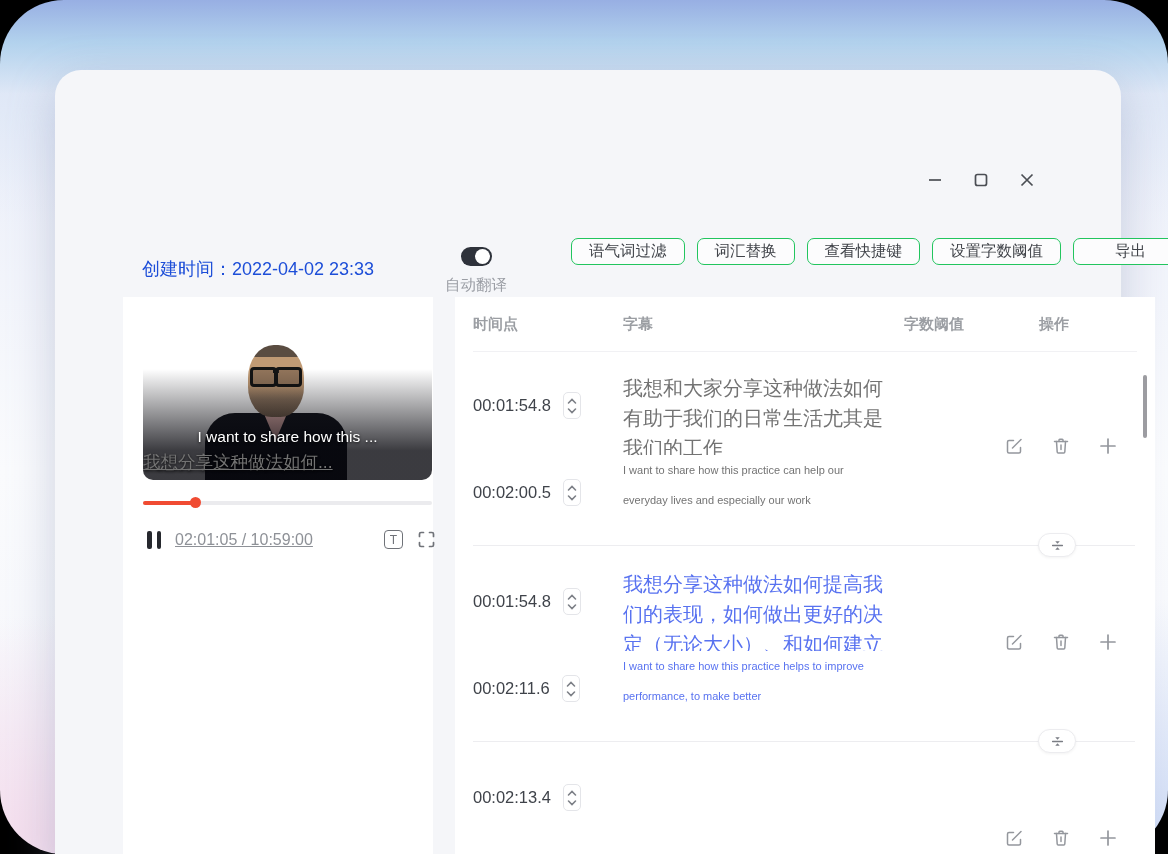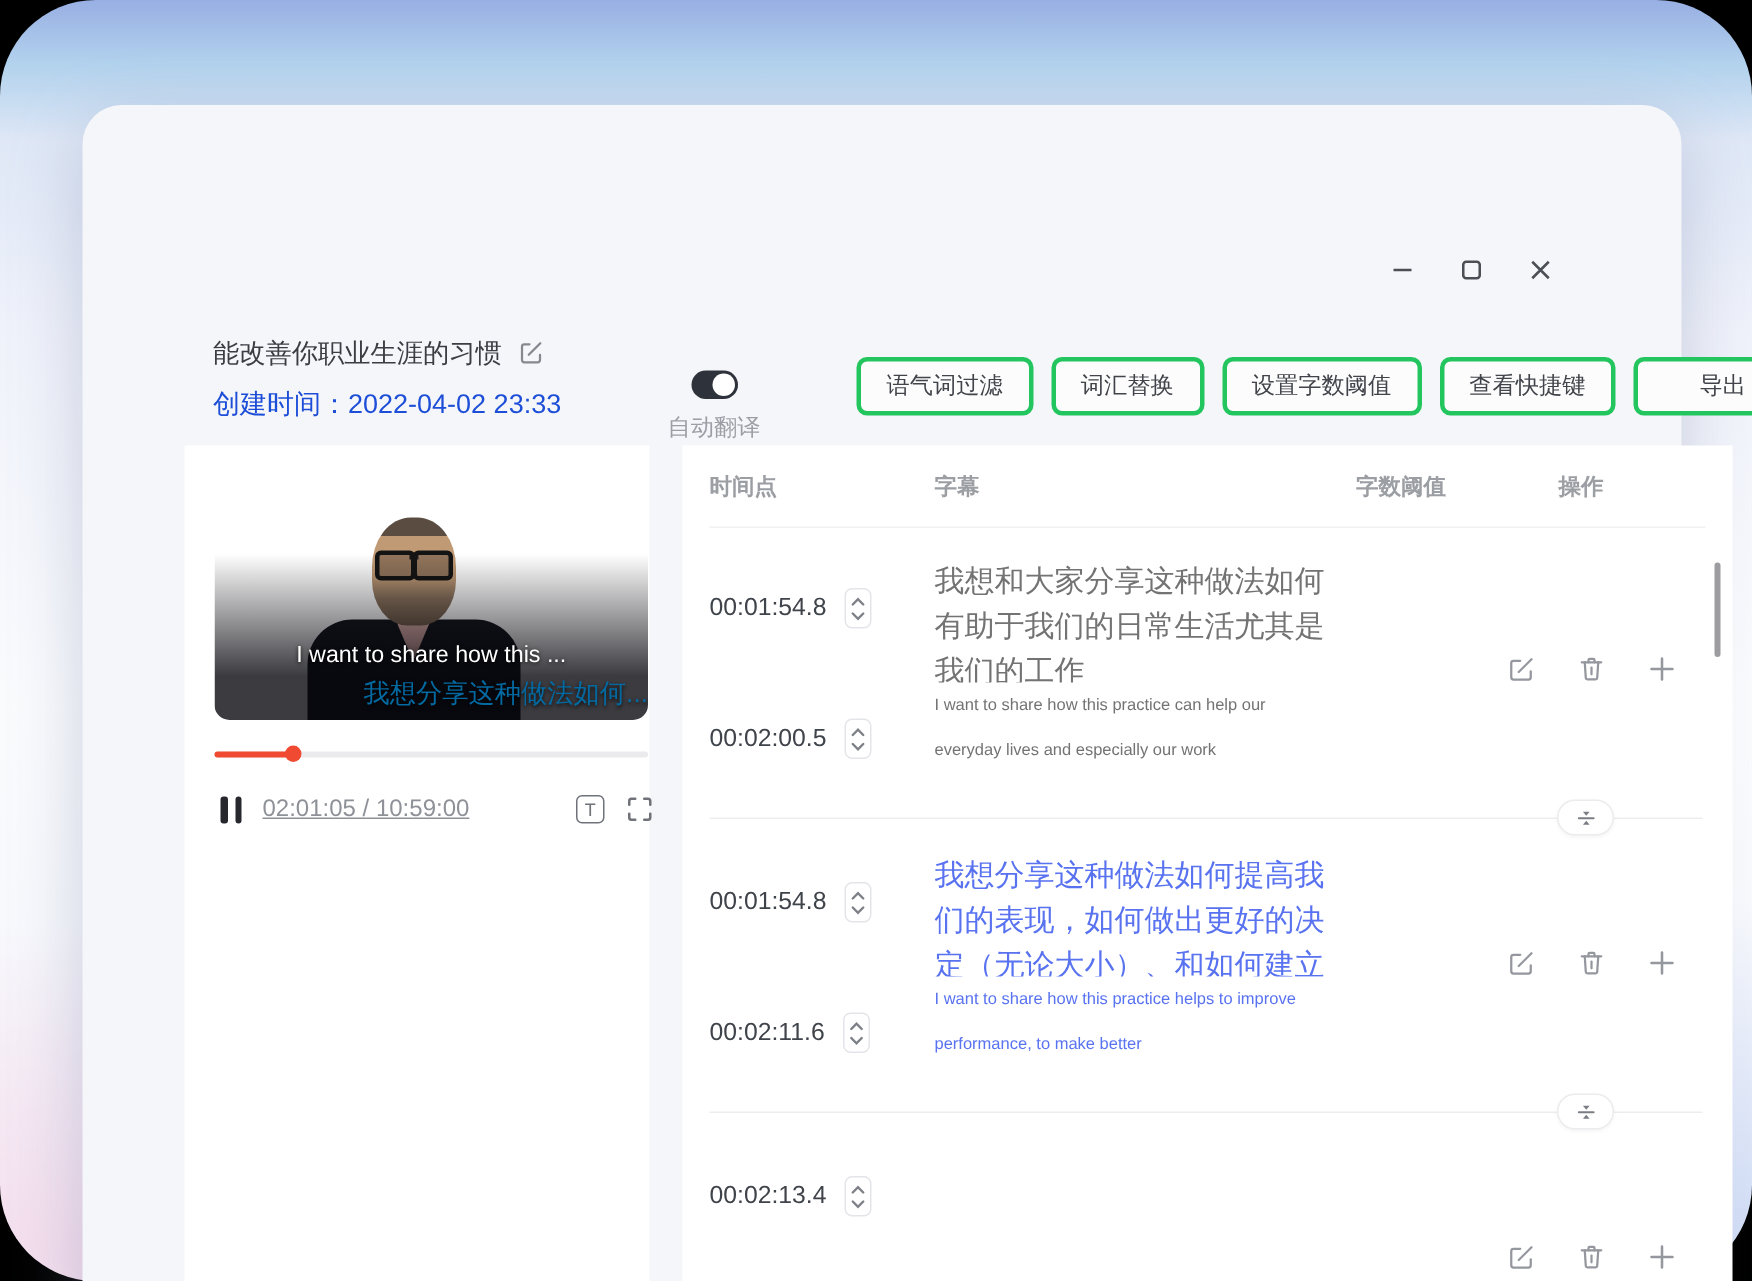--- a/index.html
+++ b/index.html
@@ -30,21 +30,21 @@
   .created { position:absolute; left:87px; top:187px; font-size:18px; color:#1d4ed8; }
 
   .toggle-wrap { position:absolute; left:390px; top:177px; display:flex; align-items:center; gap:9px;flex-direction:column; }
   .toggle { width:31px; height:19px; border-radius:10px; background:#c9ccd3; position:relative; cursor:pointer; }
   .toggle.on { background:#2e323b; }
   .toggle .knob { position:absolute; top:2px; left:2px; width:15px; height:15px; border-radius:50%; background:#fff; }
   .toggle.on .knob { left:auto; right:2px; }
   .toggle-label { font-size:15.5px; color:#9b9ea5; }
 
   .btn-row { position:absolute; left:516px; top:168px; display:flex; gap:12px; }
-  .btn { height:39px; padding:0 17px; background:#fcfcfd; border:3px solid #22c55e; border-radius:7px;
+  .btn { height:27px; padding:0 17px; background:#fcfcfd; border:1px solid #22c55e; border-radius:7px;
          font-size:15.5px; color:#41444a; display:flex; align-items:center; cursor:pointer; white-space:nowrap; }
   .btn.wide { padding:0 41px; }
 
   
   .left-panel  { position:absolute; left:68px;  top:227px; width:310px; height:640px; background:#fff; }
   .right-panel { position:absolute; left:400px; top:227px; width:700px; height:640px; background:#fff; }
 
   
   .thumb { position:absolute; left:20px; top:20px; width:289px; height:163px; border-radius:10px; overflow:hidden;
     background:
@@ -68,22 +68,22 @@
   .head { position:absolute; left:50%; transform:translateX(-50%); top:10px; width:56px; height:72px;
           border-radius:46% 46% 42% 42%; background:linear-gradient(180deg,#5a4c41 0 17%, #c09a74 17% 55%, #8d755f 75%, #75614e 100%); }
   .glasses { position:absolute; left:50%; transform:translateX(-50%); top:32px; width:54px; height:15px; }
   .glasses:before, .glasses:after { content:""; position:absolute; top:0; width:21px; height:14px;
       border:3px solid #141414; border-radius:4px; background:rgba(60,50,45,.35); }
   .glasses:before { left:1px; } .glasses:after { right:1px; }
   .glasses .bridge { position:absolute; left:24px; top:3px; width:6px; height:3px; background:#141414; }
   .thumb-shade { position:absolute; inset:0; background:linear-gradient(180deg, rgba(0,0,0,0) 32%, rgba(4,4,10,.78) 82%); }
   .sub-en { position:absolute; left:0; right:0; bottom:34px; text-align:center; color:#fff; font-size:15.5px;
             text-shadow:0 1px 3px rgba(0,0,0,.85); }
-  .sub-cn { position:absolute; left:0; right:0; bottom:6px; text-align:right; color:#0369a1; font-size:17.5px;
-            text-shadow:0 1px 3px rgba(0,0,0,.85); }
+  .sub-cn { position:absolute; left:0; right:0; bottom:6px; text-align:left; color:#737373; font-size:17.5px;
+            text-shadow:0 1px 3px rgba(0,0,0,.85);text-decoration:underline; }
 
   .progress { position:absolute; left:20px; top:200px; width:289px; height:12px; cursor:pointer; }
   .progress .track { position:absolute; top:4px; left:0; right:0; height:4px; border-radius:2px; background:#ebebee; }
   .progress .fill  { position:absolute; top:4px; left:0; height:4px; border-radius:2px; background:#f04b32; }
   .progress .knob  { position:absolute; top:0; width:11px; height:11px; border-radius:50%; background:#f04b32; }
 
   .player-controls { position:absolute; left:20px; top:230px; width:289px; height:28px; }
   .pause-btn { position:absolute; left:4px; top:4px; width:14px; height:18px; display:flex; gap:5px; cursor:pointer; }
   .pause-btn i { width:4.5px; height:18px; background:#26282e; border-radius:2px; }
   .time-label { position:absolute; left:32px; top:4px; font-size:16px; color:#8e9197;text-decoration:underline; }
@@ -137,43 +137,34 @@
           <rect x="2.5" y="2.5" width="11" height="11" rx="2" fill="none" stroke="#4b4e54" stroke-width="1.7"></rect>
         </svg>
     </div>
     <div class="win-btn">
       <svg width="16" height="16" viewBox="0 0 16 16">
           <path d="M2.5 2.5 L13.5 13.5 M13.5 2.5 L2.5 13.5" stroke="#4b4e54" stroke-width="1.7"></path>
         </svg>
     </div>
   </div>
 
-  <div class="title-row">
-    <span class="doc-title">能改善你职业生涯的习惯</span>
-    <span class="edit-title-icon">
-      <svg width="18" height="18" viewBox="0 0 18 18" fill="none" stroke="#85888f" stroke-width="1.5" stroke-linecap="round">
-        <path d="M15 10.5 V14 a1.5 1.5 0 0 1 -1.5 1.5 H4.5 A1.5 1.5 0 0 1 3 14 V5 a1.5 1.5 0 0 1 1.5 -1.5 H8"></path>
-        <path d="M7.5 10.5 L15.2 2.8"></path>
-      </svg>
-    </span>
-  </div>
   <div class="created">创建时间：2022-04-02 23:33</div>
 
   <div class="toggle-wrap">
     <div class="toggle on">
         <div class="knob"></div>
       </div>
     <span class="toggle-label">自动翻译</span>
   </div>
 
   <div class="btn-row">
     <button class="btn">语气词过滤</button>
     <button class="btn">词汇替换</button>
+    <button class="btn">查看快捷键</button>
     <button class="btn">设置字数阈值</button>
-    <button class="btn">查看快捷键</button>
     <button class="btn wide">导出</button>
   </div>
 
   <div class="left-panel">
     <div class="thumb">
       <div class="person">
         <div class="torso"></div>
           <div class="shirt"></div>
         <div class="head"></div>
         <div class="glasses">

